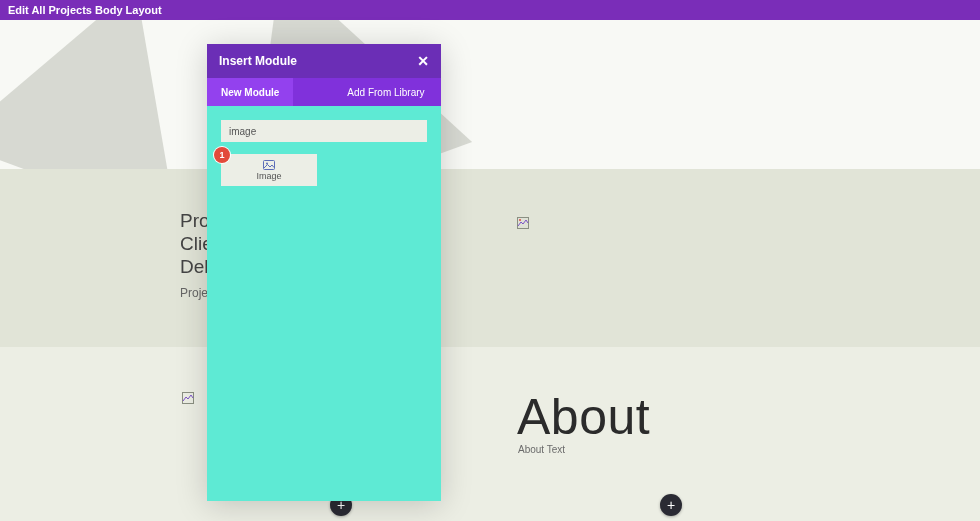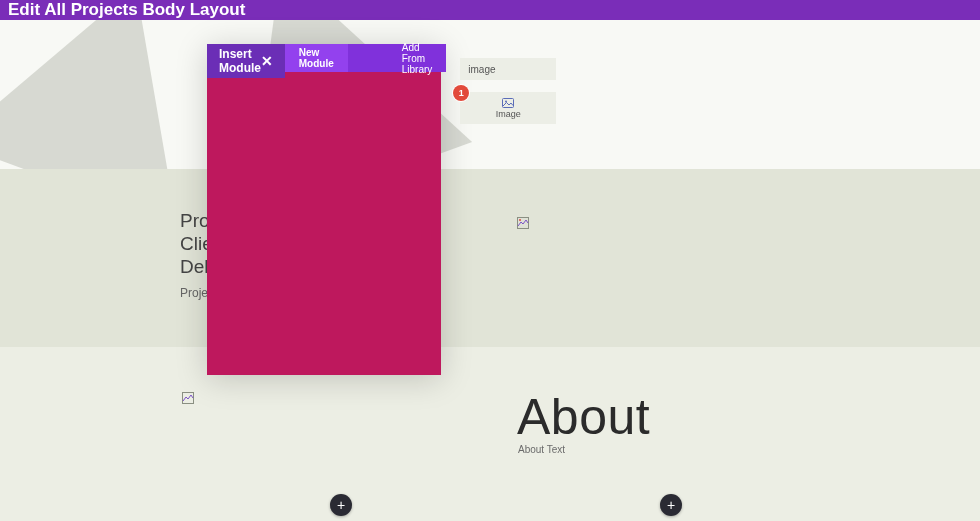--- a/index.html
+++ b/index.html
@@ -1,20 +1,20 @@
 <!DOCTYPE html>
 <html><head>
 <meta charset="utf-8">
 <style>
   * { margin: 0; padding: 0; box-sizing: border-box; }
   html, body { width: 980px; height: 521px; overflow: hidden; font-family: "Helvetica Neue", Arial, sans-serif; }
   body { position: relative; background: #e8ebdf; }
 
   
-  .top-bar { position: absolute; top: 0; left: 0; right: 0; height: 20px; background: #7a2db8; color: #fff; font-size: 17px; font-weight: 600; display: flex; align-items: center; padding-left: 8px; }
+  .top-bar { position: absolute; top: 0; left: 0; right: 0; height: 20px; background: #7a2db8; color: #fff; font-size: 11px; font-weight: 600; display: flex; align-items: center; padding-left: 8px; }
 
   
   .hero { position: absolute; top: 20px; left: 0; right: 0; height: 149px; background: #f8f9f5; overflow: hidden; }
   .tri { position: absolute; width: 0; height: 0; }
   .tri-left  { top: -40px; left: -20px; border-left: 120px solid transparent; border-right: 120px solid transparent; border-bottom: 210px solid #d7d9d2; transform: rotate(20deg); }
   .tri-right { top: -60px; left: 200px; border-left: 120px solid transparent; border-right: 120px solid transparent; border-bottom: 230px solid #d7d9d2; transform: rotate(-20deg); }
 
   
   .strip1 { position: absolute; top: 169px; left: 0; right: 0; height: 178px; background: #e1e4d7; }
   .project-info { position: absolute; top: 210px; left: 180px; color: #333; }
@@ -27,21 +27,21 @@
   .broken-img2 { position: absolute; top: 392px; left: 182px; width: 12px; height: 12px; }
   .about-title { position: absolute; top: 388px; left: 517px; font-size: 50px; font-weight: 300; color: #2b2b2b; letter-spacing: 0.5px; }
   .about-text  { position: absolute; top: 444px; left: 518px; font-size: 10px; color: #6b6b6b; }
 
   
   .add-btn { position: absolute; width: 22px; height: 22px; border-radius: 50%; background: #2a2a33; color: #fff; display: flex; align-items: center; justify-content: center; font-size: 14px; box-shadow: 0 1px 3px rgba(0,0,0,.3); cursor: pointer; }
   .add1 { top: 494px; left: 330px; }
   .add2 { top: 494px; left: 660px; }
 
   
-  .modal { position: absolute; top: 44px; left: 207px; width: 234px; height: 331px; background: #be185d; box-shadow: 0 4px 30px rgba(0,0,0,.18); display: flex; flex-direction: row; }
+  .modal { position: absolute; top: 44px; left: 207px; width: 234px; height: 457px; background: #5eead4; box-shadow: 0 4px 30px rgba(0,0,0,.18); display: flex; flex-direction: column; }
   .modal-head { background: #6b2eb6; color: #fff; height: 34px; display: flex; align-items: center; justify-content: space-between; padding: 0 12px; font-size: 12px; font-weight: 600; }
   .modal-head .close { cursor: pointer; font-size: 14px; }
   .modal-tabs { background: #8031db; display: flex; height: 28px; gap: 40px; }
   .modal-tabs .tab { color: #fff; font-size: 10px; display: flex; align-items: center; padding: 0 14px; cursor: pointer; }
   .modal-tabs .tab.active { background: #9341ee; font-weight: 600; }
   .modal-body { padding: 14px; flex: 1; border-radius: 26px; }
   .search-box { width: 100%; height: 22px; border: none; background: #eceee6; font-size: 10px; color: #555; padding: 0 8px; outline: none; }
   .module-grid { margin-top: 12px; }
   .module-item { position: relative; width: 96px; height: 32px; background: #eceee6; display: flex; flex-direction: column; align-items: center; justify-content: center; cursor: pointer; gap: 1px; }
   .module-item .mi-icon { display: flex; align-items: center; justify-content: center; }

